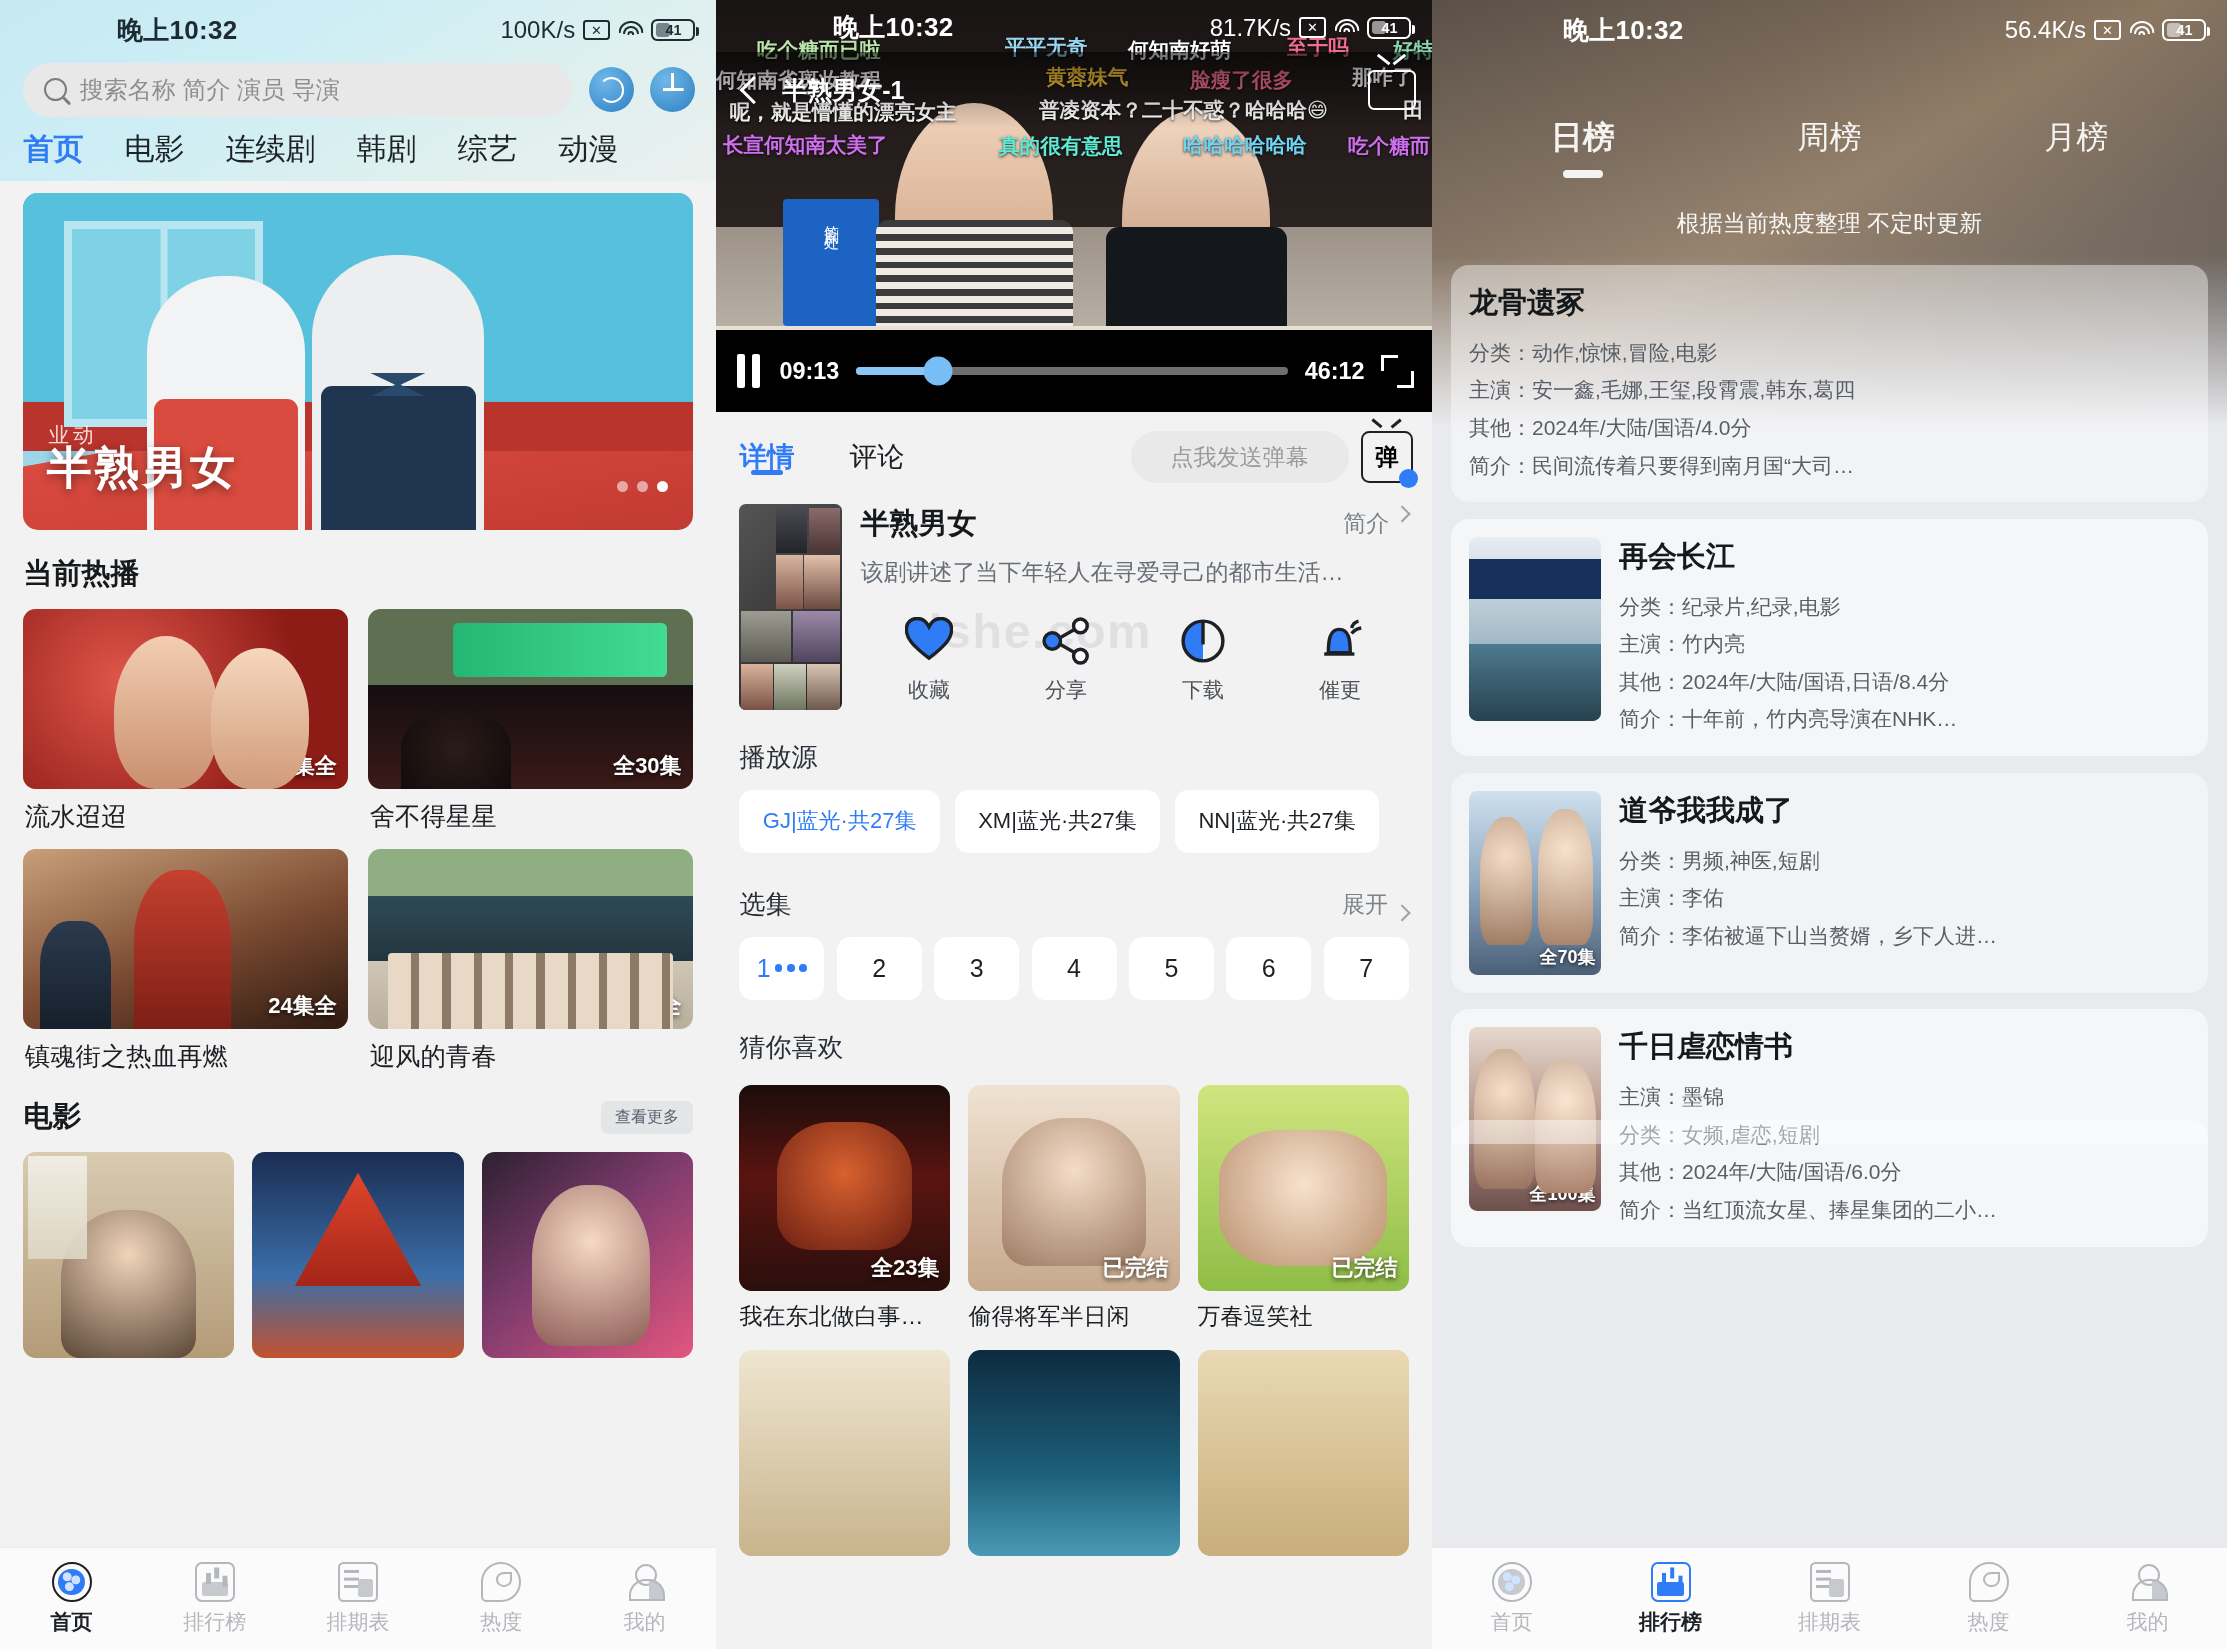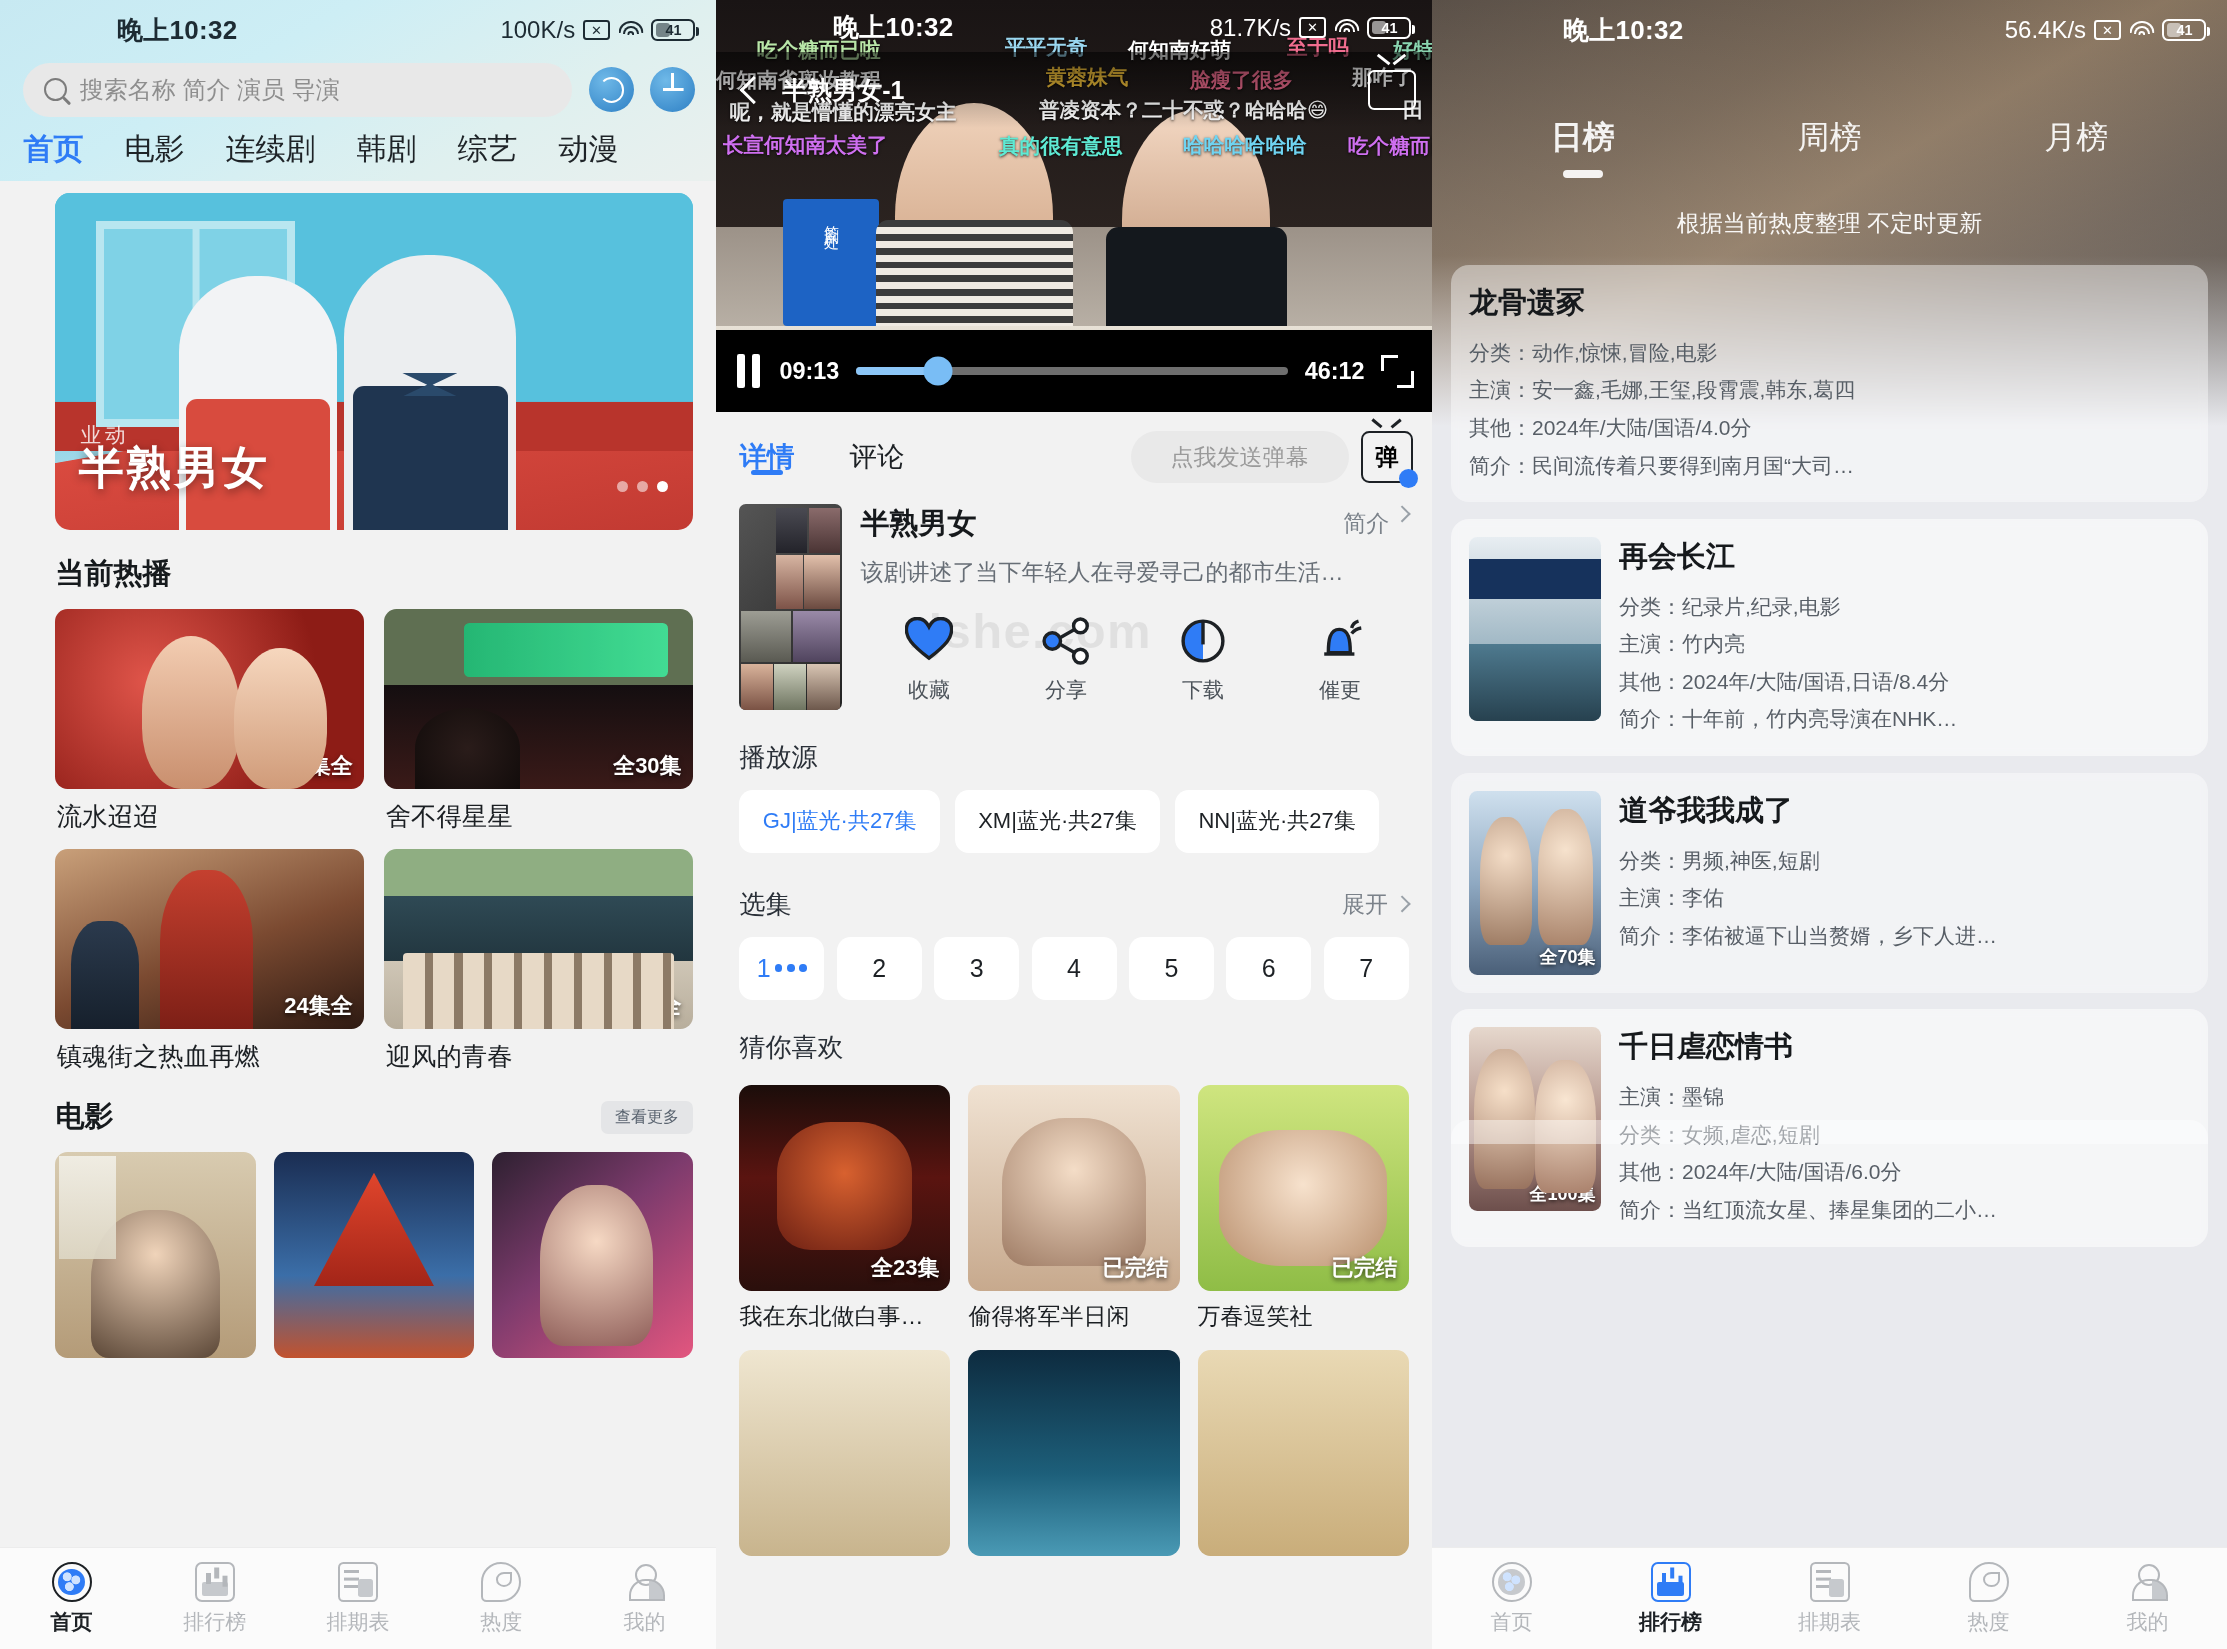--- a/index.html
+++ b/index.html
@@ -39,21 +39,21 @@
   .mag:after{content:"";position:absolute;width:2.7px;height:9.6px;background:#7c7c7c;right:-2.7px;bottom:-6.2px;transform:rotate(-45deg);border-radius:1.4px;}
   .cbtn { width:45px;height:45px;border-radius:50%;background:radial-gradient(circle at 35% 30%,#6fb9e8,#2d7fc4); position:relative; flex-shrink:0;}
   .cbtn:after{content:"";position:absolute;inset:9.6px;border:2.7px solid #fff;border-radius:50%;border-left-color:transparent;}
   .cbtn2:after{border:none;inset:0;background:
      linear-gradient(#fff,#fff) 50% 20%/3.4px 15px no-repeat,
      linear-gradient(#fff,#fff) 50% 50%/20.6px 3.4px no-repeat;}
   .p1-tabs { display:flex; padding:12.4px 0 6.9px 23.4px; gap:0; }
   .p1-tab { font-size:30px; color:#1e2327; padding:0 24px 0 0; margin-right:17px; font-weight:500;}
   .p1-tab.active { color:#2f7cf6; font-weight:700; }
 
-  .p1-body { background:#f2f2f2; height:calc(1650px - 60px - 158px - 103px); overflow:hidden; padding-bottom:1.4px;margin-left:32px;}
+  .p1-body { background:#f2f2f2; height:calc(1650px - 60px - 158px - 103px); overflow:hidden; padding-bottom:1.4px;}
   .hero { margin:12.4px 23.4px 0; border-radius:15px; overflow:hidden; height:337px; position:relative;
           background:linear-gradient(170deg,#3fb8d8 0%,#63c7e0 35%,#9fd8e8 60%,#d94a3f 60.2%,#c23a32 100%); }
   .hero .room { position:absolute; inset:0; background:
       linear-gradient(#57c1dd,#57c1dd) 0 0/100% 62% no-repeat,
       linear-gradient(#b8342c,#b8342c) 0 62%/100% 38% no-repeat;}
   .hero .win { position:absolute; left:41px; top:27.5px; width:199px; height:206px; background:#7fd2e6; border:8.2px solid #b8e6f0;}
   .hero .win:before{content:"";position:absolute;left:50%;top:0;bottom:0;width:6.9px;background:#b8e6f0;transform:translateX(-50%);}
   .hero .f1 { position:absolute; left:124px; bottom:0; width:158px; height:254px; background:#f2f3f5; border-radius:76px 76px 0 0; box-shadow:0 0 0 0 #000;}
   .hero .f1:after{content:"";position:absolute;left:6.9px;bottom:0;width:144px;height:131px;background:#d84b3e;border-radius:11px 11px 0 0;}
   .hero .f2 { position:absolute; left:289px; bottom:0; width:172px; height:275px; background:#eceef0; border-radius:82px 82px 0 0;}
@@ -192,21 +192,21 @@
   .act{flex:1;display:flex;flex-direction:column;align-items:center;gap:11px;}
   .actlabel{font-size:21px;color:#4c535a;}
   .aicon{width:48px;height:48px;position:relative;}
 
   .blk-title{font-size:26px;color:#2a3038;padding:30px 0 15px;}
   .srcs{display:flex;gap:15px;}
   .src{background:#fff;border-radius:13.7px;padding:16.5px 23.4px;font-size:22px;color:#1d2125;white-space:nowrap;}
   .src.on{color:#2f7cf6;}
   .blk-head{display:flex;align-items:center;padding:34px 0 15px;}
   .blk-head .l{font-size:26px;color:#2a3038;}
-  .blk-head .r{margin-left:auto;font-size:23px;color:#7b828a;display:flex;align-items:center;gap:8.2px;}
+  .blk-head .r{margin-left:auto;font-size:23px;color:#7b828a;display:flex;align-items:flex-end;gap:8.2px;}
   .eps{display:flex;gap:12.4px;}
   .ep{flex:1;background:#fff;border-radius:13.7px;height:63px;display:flex;align-items:center;justify-content:center;font-size:25px;color:#1d2125;gap:4.1px;}
   .ep.on{color:#2f7cf6;}
   .epdots{display:flex;gap:4.8px;align-items:flex-end;}
   .epdots i{width:7.6px;height:7.6px;border-radius:50%;background:#2f7cf6;}
   .g3{display:grid;grid-template-columns:1fr 1fr 1fr;gap:18px;padding-top:5.5px;}
   .g3 .ptitle{font-size:23px;color:#1b1f23;padding-top:9.6px;white-space:nowrap;overflow:hidden;text-overflow:ellipsis;}
   .g3 .pthumb{height:206px;border-radius:12.4px;position:relative;overflow:hidden;}
   .q1{background:linear-gradient(#1b0d0a,#5a1410 45%,#2a0f0c);}
   .q1:before{content:"";position:absolute;left:18%;top:18%;width:64%;height:62%;background:radial-gradient(circle at 50% 40%,#d8612f,#6b1f13);border-radius:40% 40% 25% 25%;}

